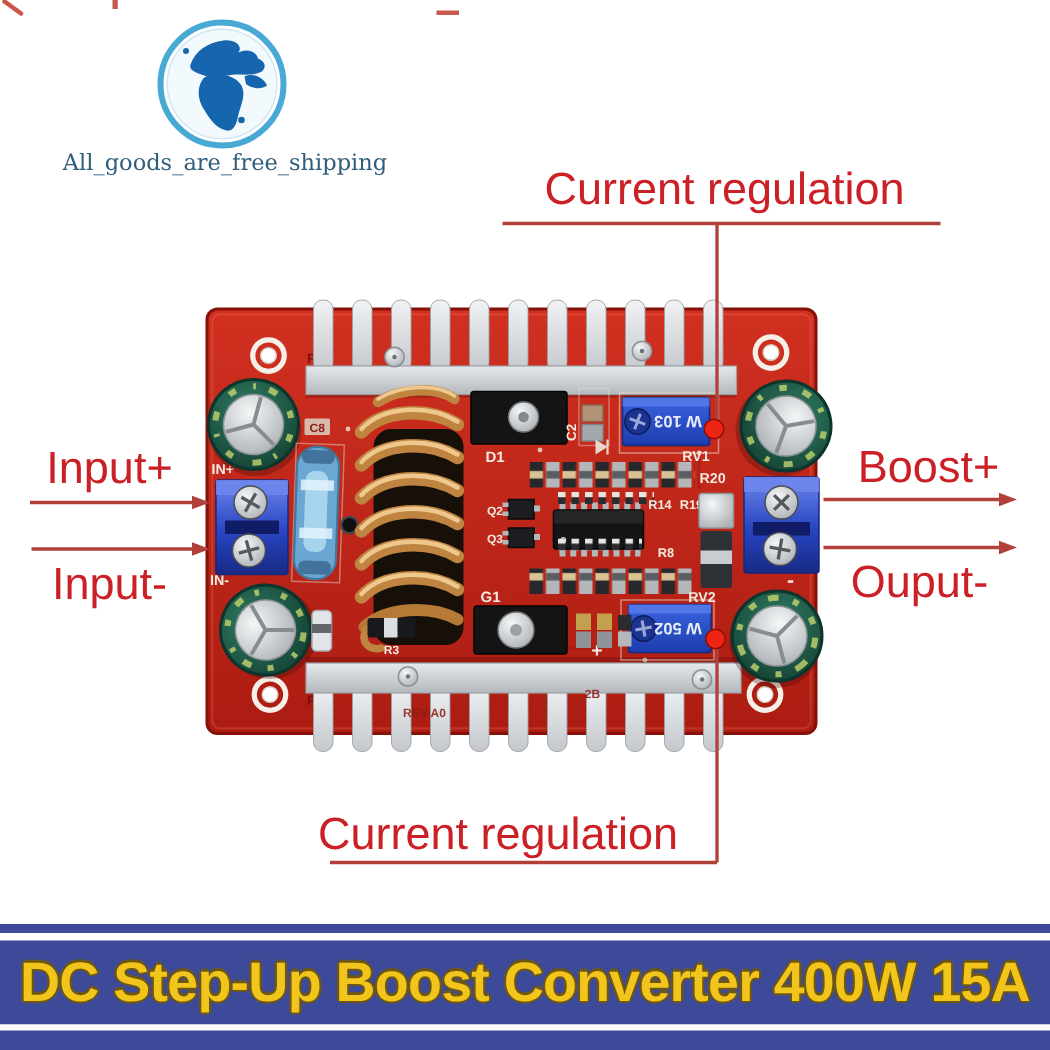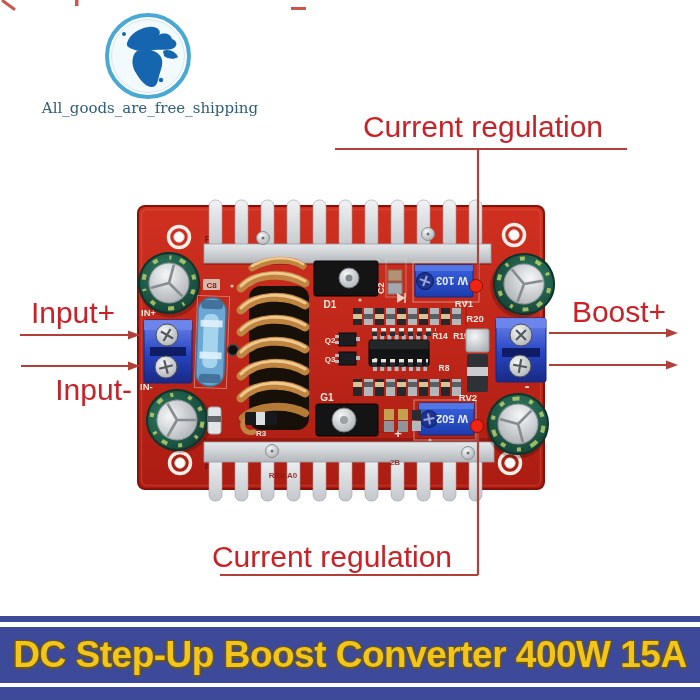--- a/index.html
+++ b/index.html
@@ -8,21 +8,21 @@
   .scene{position:absolute;left:0;top:0;z-index:1;}
   .logo-globe{position:absolute;left:100px;top:8px;z-index:2;}
   .logo-caption{position:absolute;left:2px;top:99px;width:296px;text-align:center;z-index:2;
                 font-family:"DejaVu Serif","Liberation Serif",serif;font-size:15px;
                 color:#2f5d7c;letter-spacing:0px;white-space:nowrap;}
   .red-label{position:absolute;z-index:2;font-size:30px;line-height:33px;color:#cb2026;
              text-align:center;white-space:nowrap;}
   #lbl-voltage{left:333px;top:110px;width:300px;}
   #lbl-current{left:182px;top:540px;width:300px;}
   #lbl-input-plus{left:14px;top:296px;width:118px;}
-  #lbl-input-minus{left:14px;top:373px;width:118px;text-align:right;}
+  #lbl-input-minus{left:14px;top:373px;width:118px;}
   #lbl-output-plus{left:558px;top:295px;width:122px;}
   #lbl-output-minus{left:552px;top:372px;width:122px;}
   .banner{position:absolute;left:0;top:616px;width:700px;z-index:2;}
   .stripe-a{height:6px;background:#3d4a99;}
   .gap-a{height:5px;background:#ffffff;}
   .banner-main{height:56px;background:#3d4a99;text-align:center;}
   .banner-main span{display:inline-block;font-weight:bold;font-size:37px;line-height:55px;
       color:#f2c51d;letter-spacing:-0.5px;white-space:nowrap;
       text-shadow:1.5px 0 #6e5712,-1.5px 0 #6e5712,0 1.5px #6e5712,0 -1.5px #6e5712;}
   .gap-b{height:4px;background:#ffffff;}
@@ -49,20 +49,21 @@
       <circle cx="-24" cy="-22" r="2"></circle>
     </g>
   </svg>
   <div class="logo-caption">All_goods_are_free_shipping</div>
 
   <div class="red-label" id="lbl-voltage">Current regulation</div>
   <div class="red-label" id="lbl-current">Current regulation</div>
   <div class="red-label" id="lbl-input-plus">Input+</div>
   <div class="red-label" id="lbl-input-minus">Input-</div>
   <div class="red-label" id="lbl-output-plus">Boost+</div>
+  <div class="red-label" id="lbl-output-minus">Ouput-</div>
 
   <svg class="scene" width="700" height="615" viewBox="0 0 700 615">
     <defs>
       <linearGradient id="hs" x1="0" y1="0" x2="0" y2="1">
         <stop offset="0" stop-color="#f0f2f4"></stop>
           <stop offset="1" stop-color="#c4c8cc"></stop>
       </linearGradient>
       <linearGradient id="hsBar" x1="0" y1="0" x2="0" y2="1">
         <stop offset="0" stop-color="#e6e9eb"></stop>
           <stop offset="1" stop-color="#b4b8bc"></stop>

